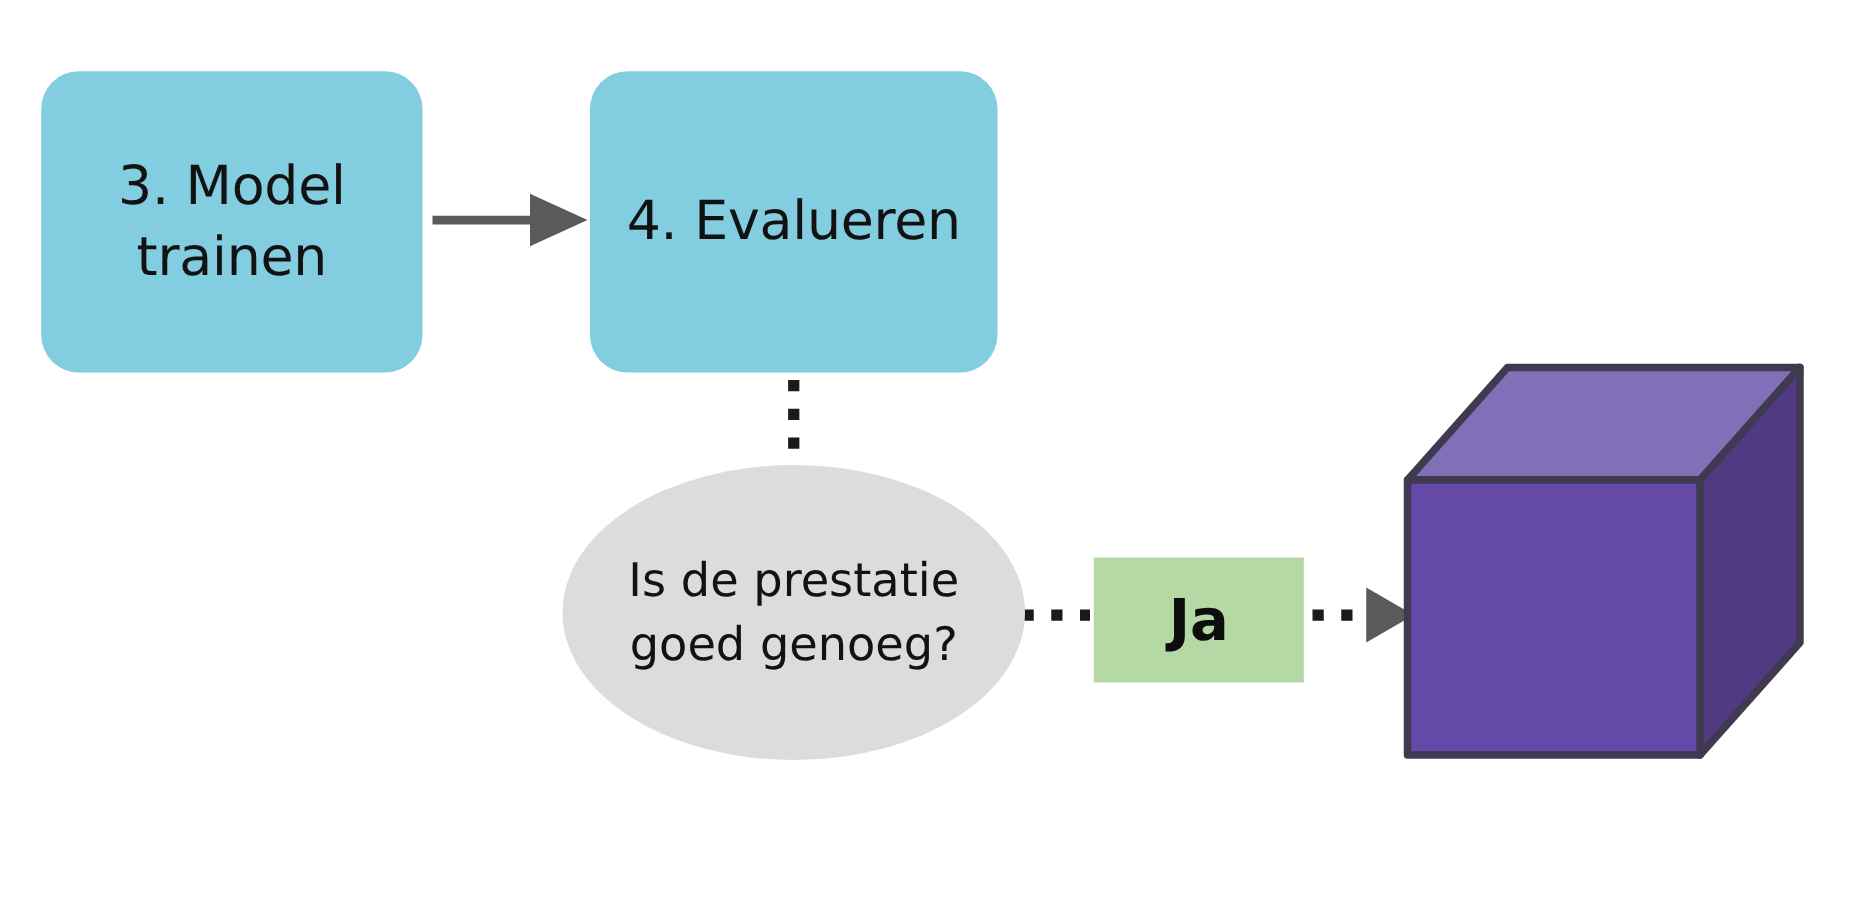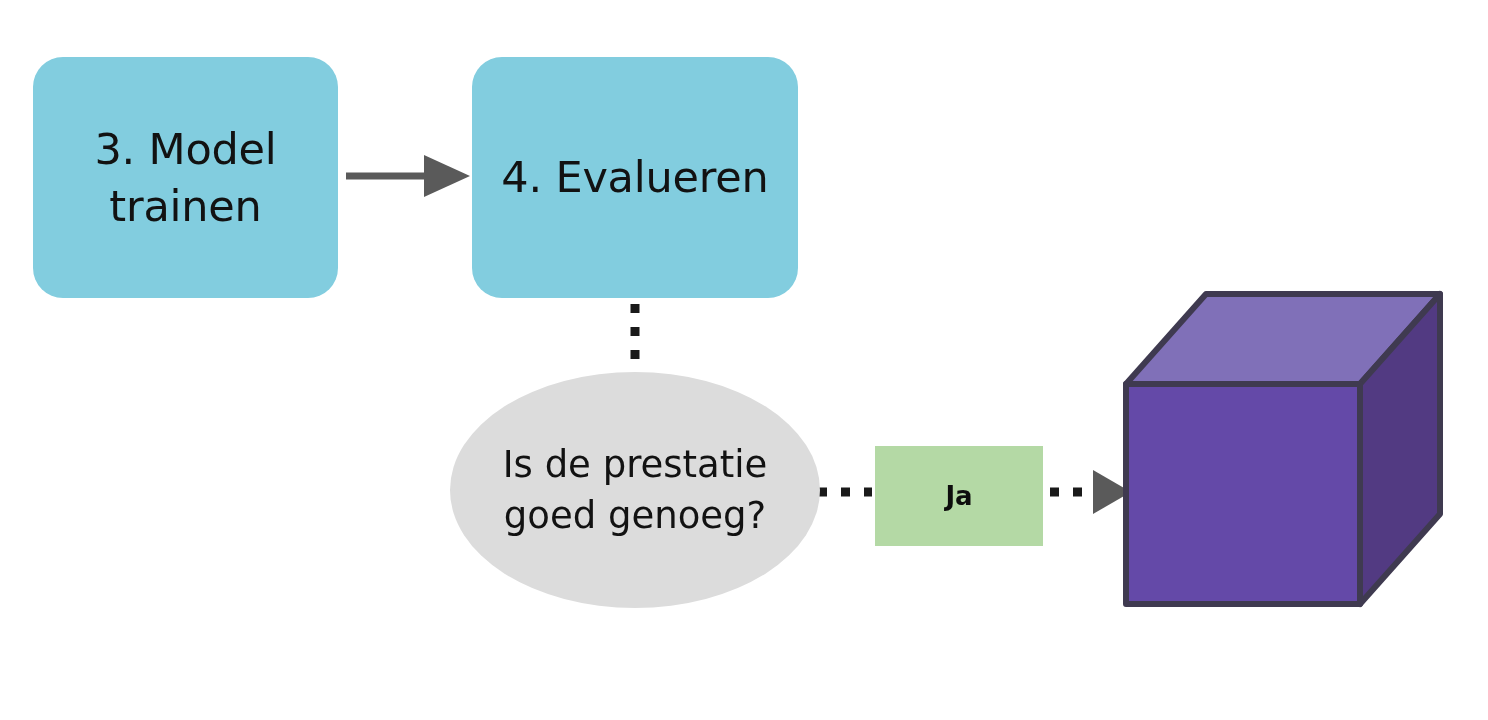--- a/index.html
+++ b/index.html
@@ -80,21 +80,21 @@
     position: absolute;
     left: 875px;
     top: 446px;
     width: 168px;
     height: 100px;
     background: #b4d9a5;
     display: flex;
     align-items: center;
     justify-content: center;
     color: #0d0d0d;
-    font-size: 26px;
+    font-size: 46px;
     font-weight: bold;
     box-sizing: border-box;
   }
 
   
   .connector-svg {
     position: absolute;
     left: 0;
     top: 0;
     width: 1488px;

